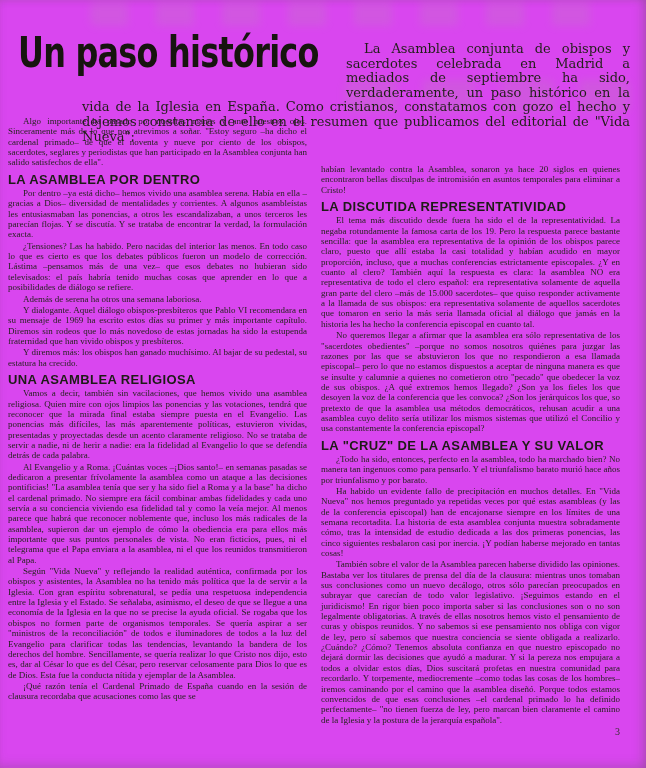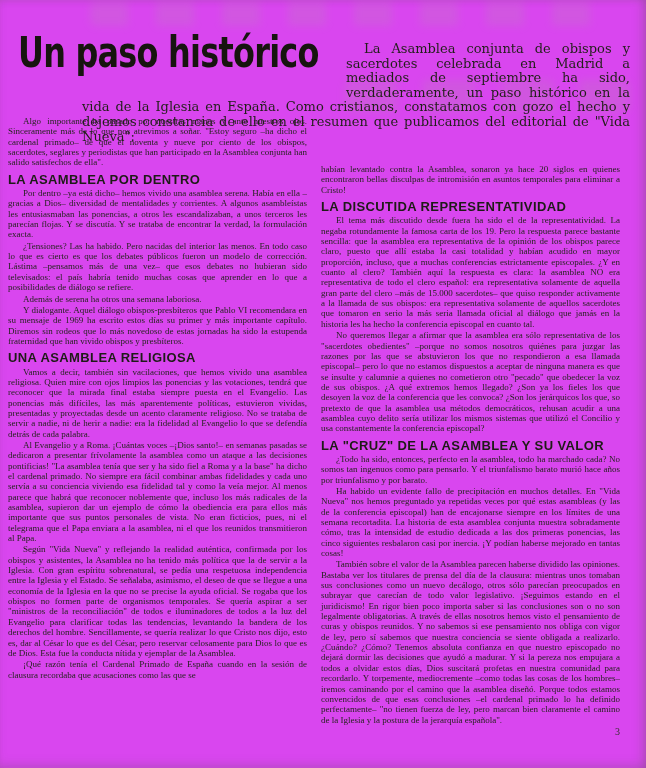--- a/index.html
+++ b/index.html
@@ -97,34 +97,35 @@
 
   <div class="columns">
 
     <div class="col">
       <p class="para">Algo importante ha pasado por nuestras manos y ante nuestros ojos. Sinceramente más de lo que nos atrevimos a soñar. "Estoy seguro –ha dicho el cardenal primado– de que el noventa y nueve por ciento de los obispos, sacerdotes, seglares y periodistas que han participado en la Asamblea conjunta han salido satisfechos de ella".</p>
       <h2 class="subhead">LA ASAMBLEA POR DENTRO</h2>
       <p class="para">Por dentro –ya está dicho– hemos vivido una asamblea serena. Había en ella –gracias a Dios– diversidad de mentalidades y corrientes. A algunos asambleístas les entusiasmaban las ponencias, a otros les escandalizaban, a unos terceros les parecían flojas. Y se discutía. Y se trataba de encontrar la verdad, la formulación exacta.</p>
       <p class="para">¿Tensiones? Las ha habido. Pero nacidas del interior las menos. En todo caso lo que es cierto es que los debates públicos fueron un modelo de corrección. Lástima –pensamos más de una vez– que esos debates no hubieran sido televisados: el país habría tenido muchas cosas que aprender en lo que a posibilidades de diálogo se refiere.</p>
       <p class="para">Además de serena ha otros una semana laboriosa.</p>
       <p class="para">Y dialogante. Aquel diálogo obispos-presbíteros que Pablo VI recomendara en su mensaje de 1969 ha escrito estos días su primer y más importante capítulo. Diremos sin rodeos que lo más novedoso de estas jornadas ha sido la estupenda fraternidad que han vivido obispos y presbíteros.</p>
+      <p class="para">Y diremos más: los obispos han ganado muchísimo. Al bajar de su pedestal, su estatura ha crecido.</p>
       <h2 class="subhead">UNA ASAMBLEA RELIGIOSA</h2>
       <p class="para">Vamos a decir, también sin vacilaciones, que hemos vivido una asamblea religiosa. Quien mire con ojos limpios las ponencias y las votaciones, tendrá que reconocer que la mirada final estaba siempre puesta en el Evangelio. Las ponencias más difíciles, las más aparentemente políticas, estuvieron vividas, presentadas y proyectadas desde un acento claramente religioso. No se trataba de servir a nadie, ni de herir a nadie: era la fidelidad al Evangelio lo que se defendía detrás de cada palabra.</p>
       <p class="para">Al Evangelio y a Roma. ¡Cuántas voces –¡Dios santo!– en semanas pasadas se dedicaron a presentar frívolamente la asamblea como un ataque a las decisiones pontificias! "La asamblea tenía que ser y ha sido fiel a Roma y a la base" ha dicho el cardenal primado. No siempre era fácil combinar ambas fidelidades y cada uno servía a su conciencia viviendo esa fidelidad tal y como la veía mejor. Al menos parece que habrá que reconocer noblemente que, incluso los más radicales de la asamblea, supieron dar un ejemplo de cómo la obediencia era para ellos más importante que sus puntos personales de vista. No eran ficticios, pues, ni el telegrama que el Papa enviara a la asamblea, ni el que los reunidos transmitieron al Papa.</p>
       <p class="para">Según "Vida Nueva" y reflejando la realidad auténtica, confirmada por los obispos y asistentes, la Asamblea no ha tenido más política que la de servir a la Iglesia. Con gran espíritu sobrenatural, se pedía una respetuosa independencia entre la Iglesia y el Estado. Se señalaba, asimismo, el deseo de que se llegue a una economía de la Iglesia en la que no se precise la ayuda oficial. Se rogaba que los obispos no formen parte de organismos temporales. Se quería aspirar a ser "ministros de la reconciliación" de todos e iluminadores de todos a la luz del Evangelio para clarificar todas las tendencias, levantando la bandera de los derechos del hombre. Sencillamente, se quería realizar lo que Cristo nos dijo, esto es, dar al César lo que es del César, pero reservar celosamente para Dios lo que es de Dios. Esta fue la conducta nítida y ejemplar de la Asamblea.</p>
       <p class="para">¡Qué razón tenía el Cardenal Primado de España cuando en la sesión de clausura recordaba que acusaciones como las que se</p>
     </div>
 
     <div class="col">
       <p class="para cont">habían levantado contra la Asamblea, sonaron ya hace 20 siglos en quienes encontraron bellas disculpas de intromisión en asuntos temporales para eliminar a Cristo!</p>
       <h2 class="subhead">LA DISCUTIDA REPRESENTATIVIDAD</h2>
       <p class="para">El tema más discutido desde fuera ha sido el de la representatividad. La negaba rotundamente la famosa carta de los 19. Pero la respuesta parece bastante sencilla: que la asamblea era representativa de la opinión de los obispos parece claro, puesto que allí estaba la casi totalidad y habían acudido en mayor proporción, incluso, que a muchas conferencias estrictamente episcopales. ¿Y en cuanto al clero? También aquí la respuesta es clara: la asamblea NO era representativa de todo el clero español: era representativa solamente de aquella gran parte del clero –más de 15.000 sacerdotes– que quiso responder activamente a la llamada de sus obispos: era representativa solamente de aquellos sacerdotes que tomaron en serio la más seria llamada oficial al diálogo que jamás en la historia les ha hecho la conferencia episcopal en cuanto tal.</p>
       <p class="para">No queremos llegar a afirmar que la asamblea era sólo representativa de los "sacerdotes obedientes" –porque no somos nosotros quiénes para juzgar las razones por las que se abstuvieron los que no respondieron a esa llamada episcopal– pero lo que no estamos dispuestos a aceptar de ninguna manera es que se insulte y calumnie a quienes no cometieron otro "pecado" que obedecer la voz de sus obispos. ¿A qué extremos hemos llegado? ¿Son ya los fieles los que desoyen la voz de la conferencia que les convoca? ¿Son los jerárquicos los que, so pretexto de que la asamblea usa métodos democráticos, rehusan acudir a una asamblea cuyo delito sería utilizar los mismos sistemas que utilizó el Concilio y usa constantemente la conferencia episcopal?</p>
       <h2 class="subhead">LA "CRUZ" DE LA ASAMBLEA Y SU VALOR</h2>
-      <p class="para">¿Todo ha sido, entonces, perfecto en la asamblea, todo ha marchado cada? No somos tan ingenuos como para pensarlo. Y el triunfalismo barato murió hace años por triunfalismo y por barato.</p>
+      <p class="para">¿Todo ha sido, entonces, perfecto en la asamblea, todo ha marchado bien? No manera tan ingenuos como para pensarlo. Y el triunfalismo barato murió hace años por triunfalismo y por barato.</p>
       <p class="para">Ha habido un evidente fallo de precipitación en muchos detalles. En "Vida Nueva" nos hemos preguntado ya repetidas veces por qué estas asambleas (y las de la conferencia episcopal) han de encajonarse siempre en los límites de una semana recortadita. La historia de esta asamblea conjunta muestra sobradamente cómo, tras la intensidad de estudio dedicada a las dos primeras ponencias, las cinco siguientes resbalaron casi por inercia. ¡Y podían haberse mejorado en tantas cosas!</p>
       <p class="para">También sobre el valor de la Asamblea parecen haberse dividido las opiniones. Bastaba ver los titulares de prensa del día de la clausura: mientras unos tomaban sus conclusiones como un nuevo decálogo, otros sólo parecían preocupados en subrayar que carecían de todo valor legislativo. ¡Seguimos estando en el juridicismo! En rigor bien poco importa saber si las conclusiones son o no son legalmente obligatorias. A través de ellas nosotros hemos visto el pensamiento de curas y obispos reunidos. Y no sabemos si ese pensamiento nos obliga con vigor de ley, pero sí sabemos que nuestra conciencia se siente obligada a realizarlo. ¿Cuándo? ¿Cómo? Tenemos absoluta confianza en que nuestro episcopado no dejará dormir las decisiones que ayudó a madurar. Y si la pereza nos empujara a todos a olvidar estos días, Dios suscitará profetas en nuestra comunidad para recordarlo. Y torpemente, mediocremente –como todas las cosas de los hombres– iremos caminando por el camino que la asamblea diseñó. Porque todos estamos convencidos de que esas conclusiones –el cardenal primado lo ha definido perfectamente– "no tienen fuerza de ley, pero marcan bien claramente el camino de la Iglesia y la postura de la jerarquía española".</p>
     </div>
 
   </div>
 
   <div class="page-number">3</div>
 
 </div>
 

